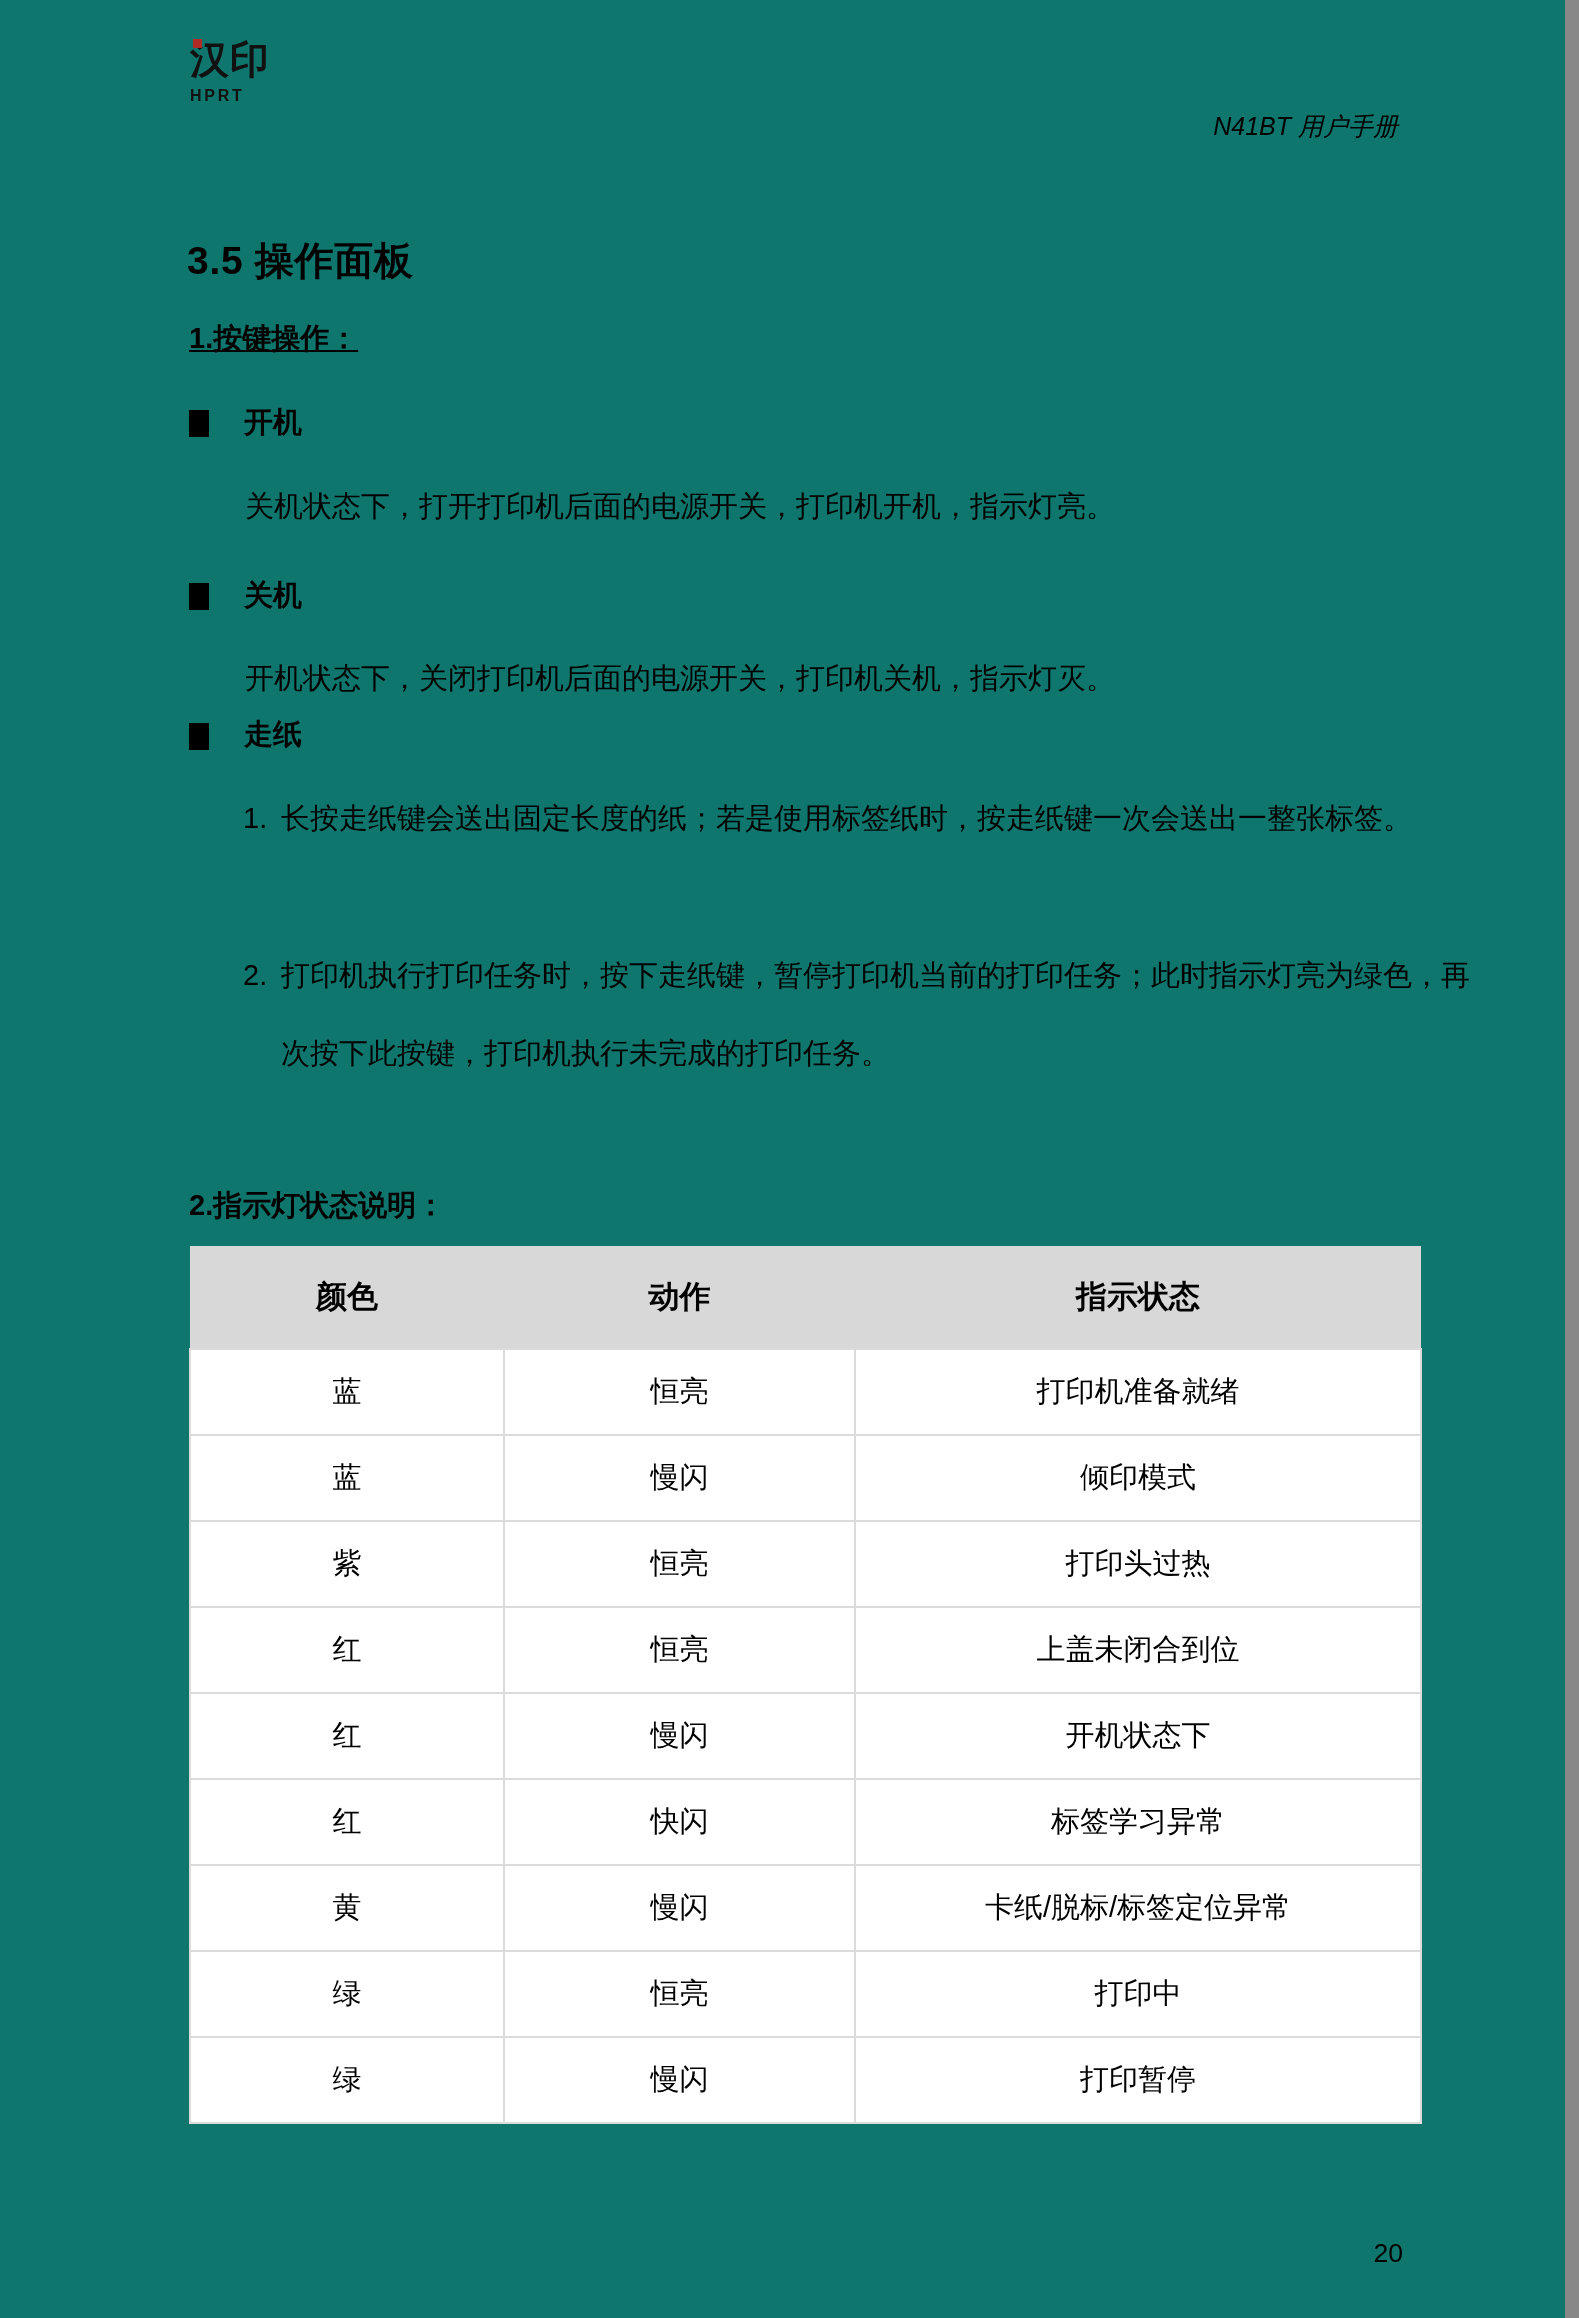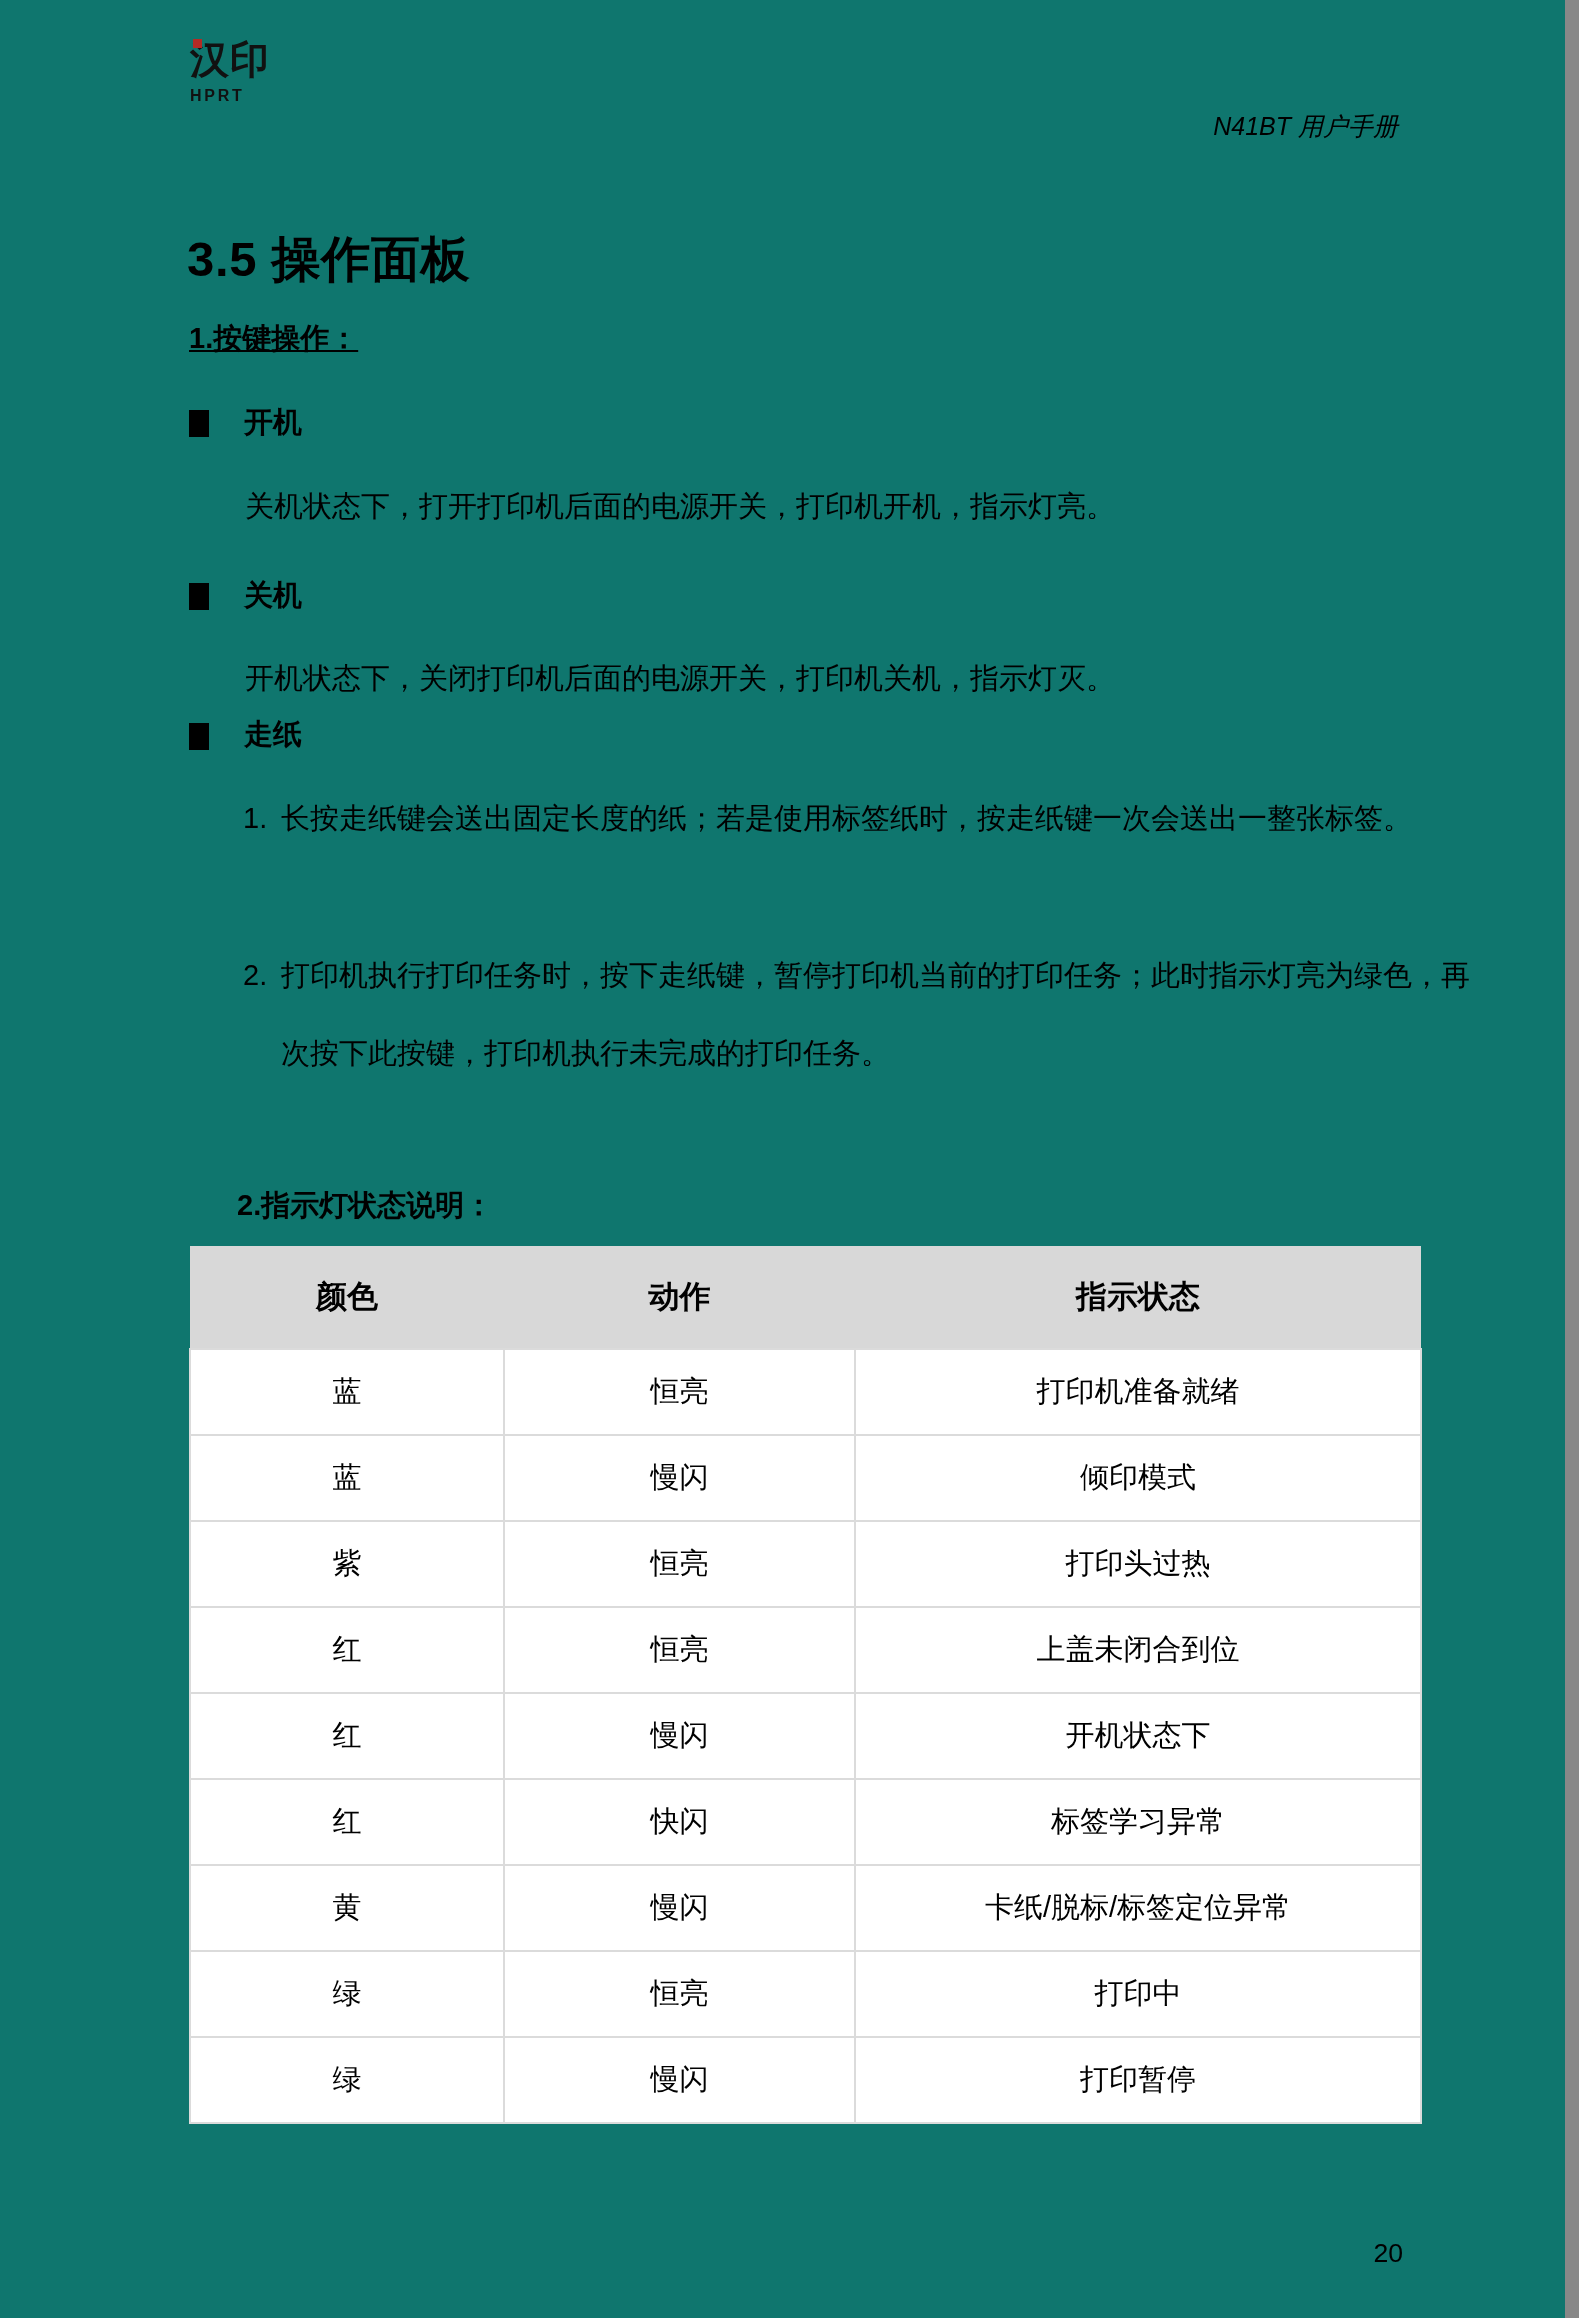--- a/index.html
+++ b/index.html
@@ -12,24 +12,24 @@
     overflow:hidden;
   }
   
   .logo { position:absolute; left:190px; top:39px; width:146px; }
   .logo-cn { position:relative; font-size:39px; font-weight:bold; line-height:1.1; letter-spacing:0.7px; color:#111; }
   .logo-dot { position:absolute; left:2.7px; top:0px; width:9.3px; height:9.3px; background:#b32b25; }
   .logo-en { font-size:16px; font-weight:bold; letter-spacing:2.7px; color:#111; margin-top:5.3px; }
   .doc-title { position:absolute; top:110px; right:167px; font-size:25px; color:#000;font-style:italic; }
 
   
-  .sec-title { position:absolute; left:187px; top:227px; font-size:49px; font-weight:bold; letter-spacing:0.7px; }
+  .sec-title { position:absolute; left:187px; top:234px; font-size:39px; font-weight:bold; letter-spacing:0.7px; }
   .sub-heading { position:absolute; left:189px; font-size:29px; font-weight:bold; }
   .h-keys { top:319px;text-decoration:underline; }
-  .h-led  { top:1186px;margin-left:48px; }
+  .h-led  { top:1186px; }
 
   
   .bullet-square { position:absolute; left:189px; width:20px; height:26.6px; background:#000; }
   .sq1 { top:410px; } .sq2 { top:583px; } .sq3 { top:723px; }
   .bullet-label { position:absolute; left:244px; font-size:29px; font-weight:bold; }
   .bl1 { top:403px; } .bl2 { top:576px; } .bl3 { top:715px; }
   .para { position:absolute; left:245px; font-size:29px; white-space:nowrap; }
   .p1 { top:487px; } .p2 { top:659px; }
 
   

